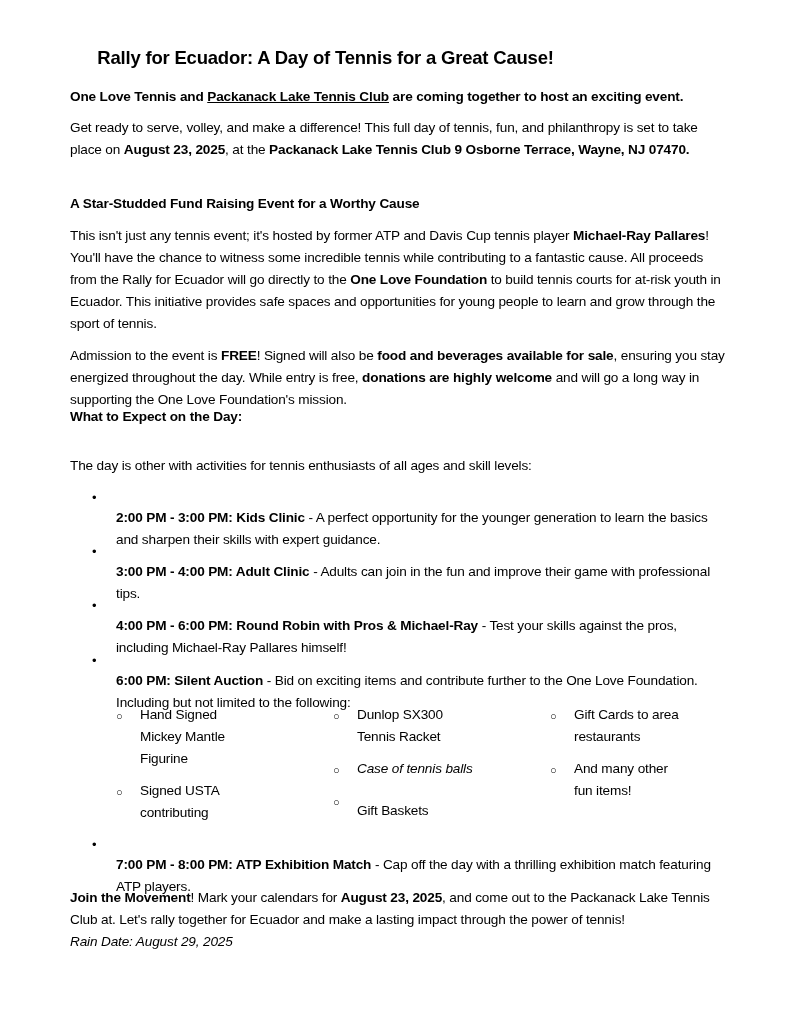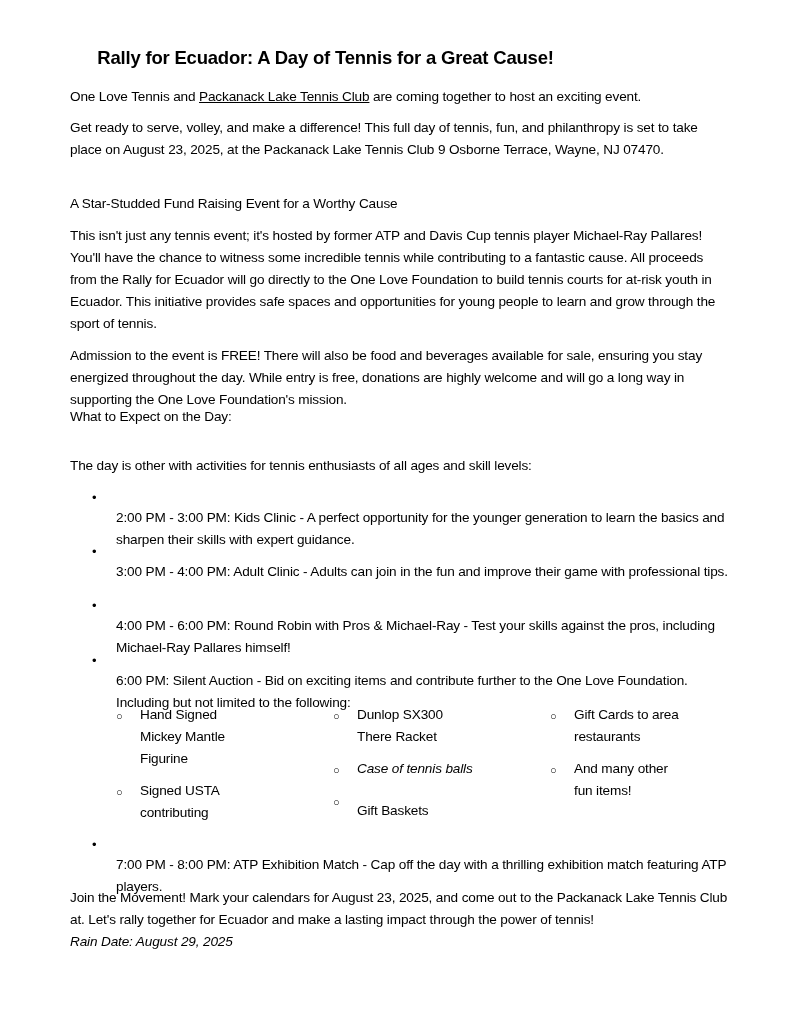--- a/index.html
+++ b/index.html
@@ -6,21 +6,21 @@
   body {
     width: 791px; height: 1023px; position: relative; overflow: hidden;
     font-family: "Liberation Sans", sans-serif; color: #000;
   }
   .page { position: absolute; left: 70px; top: 0; width: 660px; }
   .title {
     position: absolute; left: -70px; width: 791px; top: 47px;
     text-align: center; font-weight: bold; font-size: 18.5px; letter-spacing: -0.2px;
   }
   .p { position: absolute; left: 0; width: 660px; font-size: 13.6px; line-height: 22px; letter-spacing: -0.15px; }
-  b { font-weight: normal; }
+  b { font-weight: bold; }
   u { text-decoration: underline; }
   i { font-style: italic; }
   .ul { position: absolute; left: 0; width: 660px; margin: 0; padding: 0; list-style: none; }
   .li { position: absolute; left: 0; width: 660px; font-size: 13.6px; line-height: 22px; letter-spacing: -0.15px; }
   .li .bullet { position: absolute; left: 22px; top: 0; font-size: 13px; }
   .li .txt { position: absolute; left: 46px; width: 612px; margin-top: 20px; }
   .sub { position: absolute; font-size: 13.6px; line-height: 22px; letter-spacing: -0.15px; }
   .sub .circ { position: absolute; left: 0; top: 1px; font-size: 11px; }
   .sub .txt { position: absolute; left: 24px; }
 </style>
@@ -32,21 +32,21 @@
 <div class="page">
 
   <div class="p" style="top:86px;"><b><span>One Love Tennis and </span><u>Packanack Lake Tennis Club</u><span> are coming together to host an exciting event.</span></b></div>
 
   <div class="p" style="top:117px;"><span>Get ready to serve, volley, and make a difference! This full day of tennis, fun, and philanthropy is set to take place on </span><b>August 23, 2025</b><span>, at the </span><b>Packanack Lake Tennis Club 9 Osborne Terrace, Wayne, NJ 07470.</b></div>
 
   <div class="p" style="top:193px;"><b>A Star-Studded Fund Raising Event for a Worthy Cause</b></div>
 
   <div class="p" style="top:225px;"><span>This isn't just any tennis event; it's hosted by former ATP and Davis Cup tennis player </span><b>Michael-Ray Pallares</b><span>! You'll have the chance to witness some incredible tennis while contributing to a fantastic cause. All proceeds from the Rally for Ecuador will go directly to the </span><b>One Love Foundation</b><span> to build tennis courts for at-risk youth in Ecuador. This initiative provides safe spaces and opportunities for young people to learn and grow through the sport of tennis.</span></div>
 
-  <div class="p" style="top:345px;"><span>Admission to the event is </span><b>FREE</b><span>! There will also be </span><b>food and beverages available for sale</b><span>, ensuring you stay energized throughout the day. While entry is free, </span><b>donations are highly welcome</b><span> and will go a long way in supporting the One Love Foundation's mission.</span></div>
+  <div class="p" style="top:345px;"><span>Admission to the event is </span><b>FREE</b><span>! Signed will also be </span><b>food and beverages available for sale</b><span>, ensuring you stay energized throughout the day. While entry is free, </span><b>donations are highly welcome</b><span> and will go a long way in supporting the One Love Foundation's mission.</span></div>
 
   <div class="p" style="top:406px;"><b>What to Expect on the Day:</b></div>
 
   <div class="p" style="top:455px;">The day is other with activities for tennis enthusiasts of all ages and skill levels:</div>
 
   <div class="ul">
     <div class="li" style="top:487px;">
         <span class="bullet">•</span>
         <span class="txt"><b>2:00 PM - 3:00 PM: Kids Clinic</b><span> - A perfect opportunity for the younger generation to learn the basics and sharpen their skills with expert guidance.</span></span>
       </div>
@@ -67,21 +67,21 @@
         <span class="circ">○</span>
         <span class="txt"><span>Hand Signed</span><br><span>Mickey Mantle</span><br><span>Figurine</span></span>
       </div>
     <div class="sub" style="left:46px; top:780px; width:160px;">
         <span class="circ">○</span>
         <span class="txt"><span>Signed USTA</span><br><span>contributing</span></span>
       </div>
 
     <div class="sub" style="left:263px; top:704px; width:190px;">
         <span class="circ">○</span>
-        <span class="txt"><span>Dunlop SX300</span><br><span>There Racket</span></span>
+        <span class="txt"><span>Dunlop SX300</span><br><span>Tennis Racket</span></span>
       </div>
     <div class="sub" style="left:263px; top:758px; width:190px;">
         <span class="circ">○</span>
         <span class="txt" style="white-space:nowrap;font-style:italic;">Case of tennis balls</span>
       </div>
     <div class="sub" style="left:263px; top:790px; width:190px;">
         <span class="circ">○</span>
         <span class="txt" style="white-space:nowrap;margin-top:10px;">Gift Baskets</span>
       </div>
 

